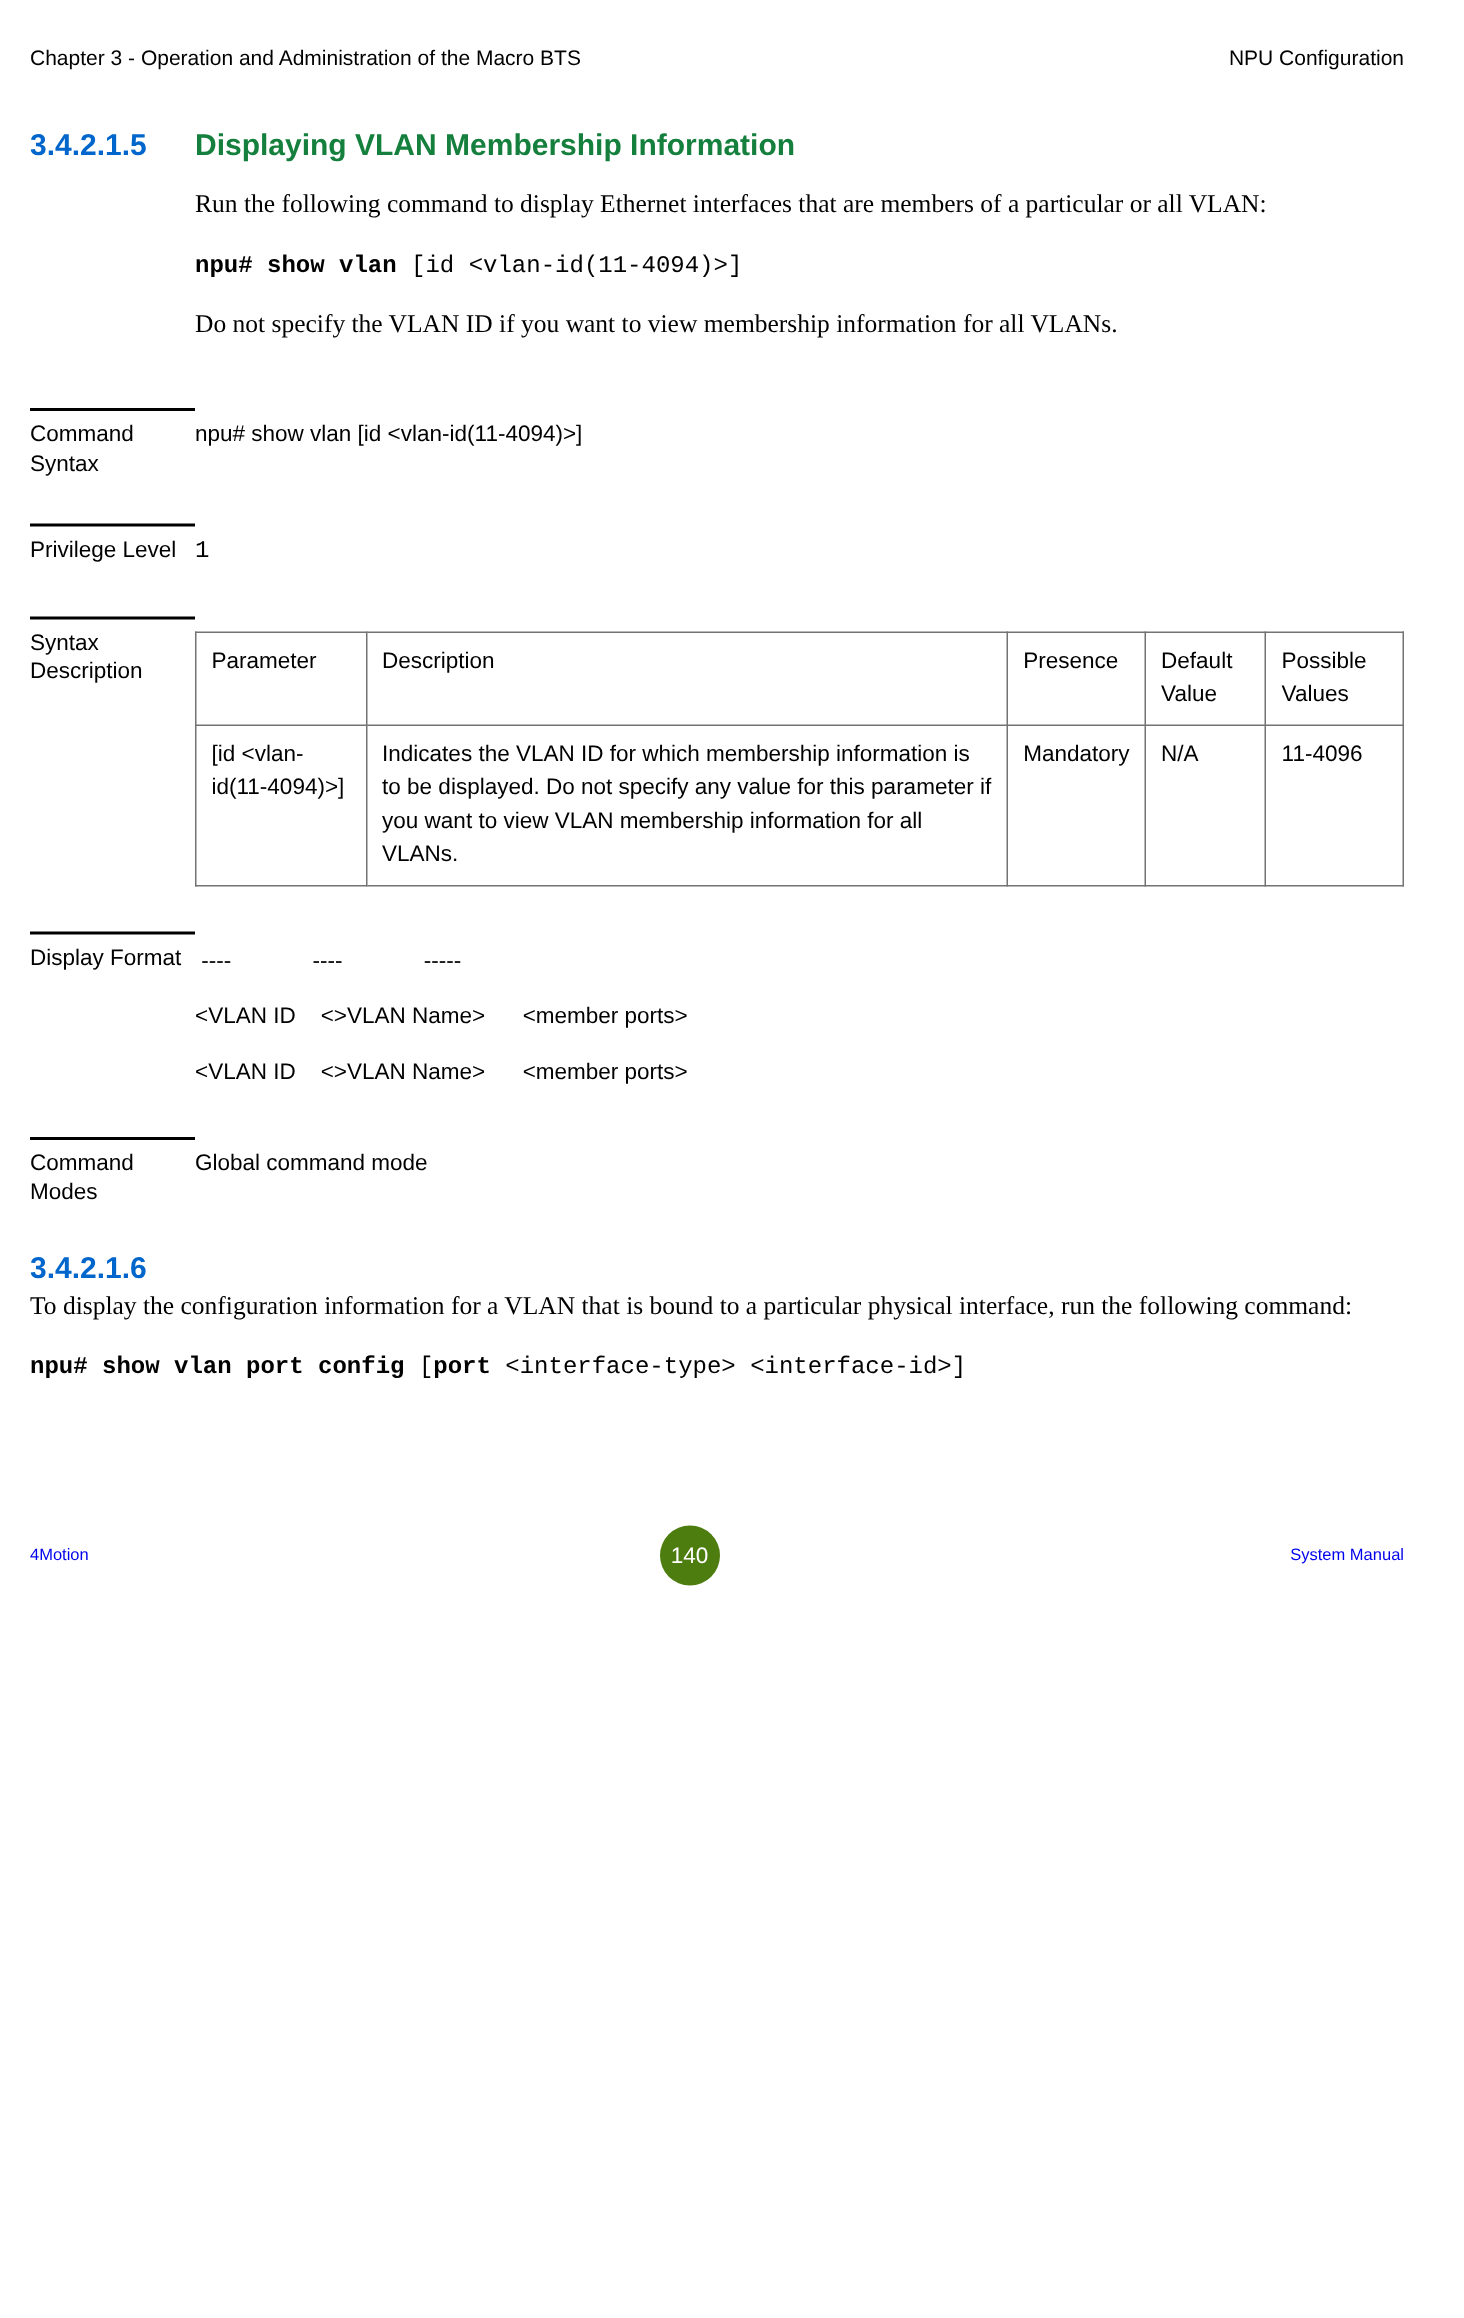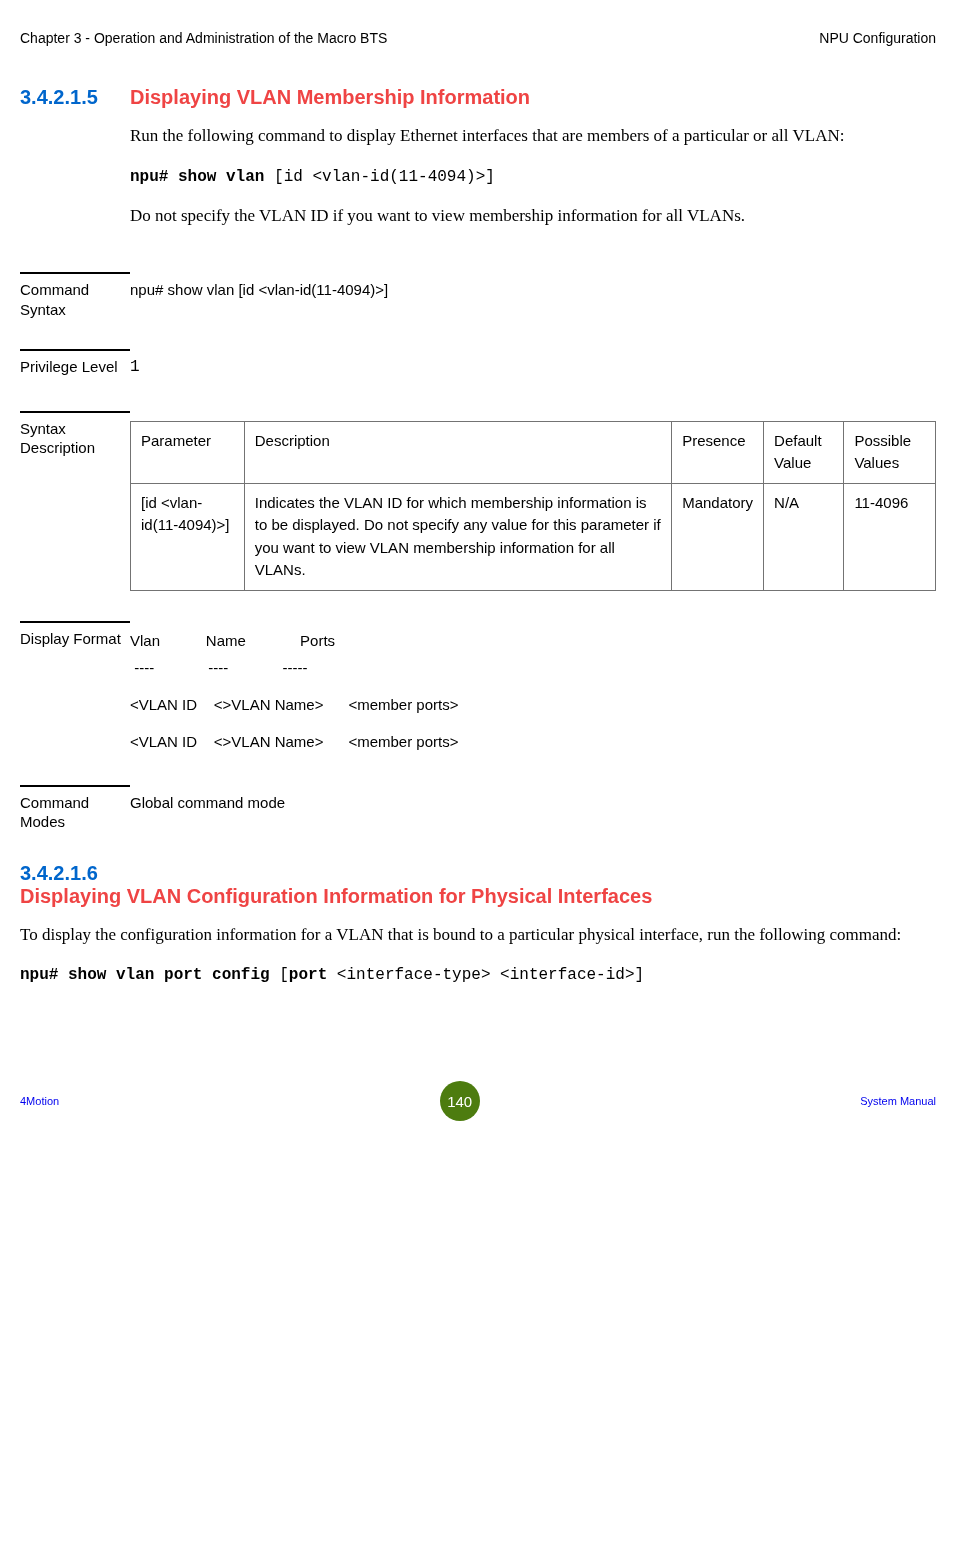--- a/index.html
+++ b/index.html
@@ -31,21 +31,21 @@
     font-size: 20px;
     font-weight: bold;
     color: #0066cc;
   }
   .sec-body {
     flex: 1;
   }
   .sec-title {
     font-size: 20px;
     font-weight: bold;
-    color: #ef4444;
+    color: #15803d;
     margin-bottom: 14px;
   }
   .body-text {
     font-family: Georgia, "Times New Roman", serif;
     font-size: 17px;
     line-height: 1.5;
     margin-bottom: 14px;
   }
   .mono {
     font-family: "Courier New", monospace;
@@ -168,38 +168,36 @@
           <td>11-4096</td>
         </tr>
       </tbody>
         </table>
     </div>
   </div>
 
   <div class="meta-block">
     <div class="meta-label">Display Format</div>
     <div class="meta-content">
-      <div class="display-format">Vlan           Name             Ports</div>
       <div class="display-format"> ----             ----             -----</div>
       <div style="height:10px"></div>
       <div class="display-format">&lt;VLAN ID    &lt;&gt;VLAN Name&gt;      &lt;member ports&gt;</div>
       <div style="height:10px"></div>
       <div class="display-format">&lt;VLAN ID    &lt;&gt;VLAN Name&gt;      &lt;member ports&gt;</div>
     </div>
   </div>
 
   <div class="meta-block">
     <div class="meta-label">Command Modes</div>
     <div class="meta-content">Global command mode</div>
   </div>
 
   <div class="section-row" style="margin-top:30px;flex-direction:column;">
     <div class="sec-num">3.4.2.1.6</div>
     <div class="sec-body">
-      <div class="sec-title">Displaying VLAN Configuration Information for Physical Interfaces</div>
       <div class="body-text">To display the configuration information for a VLAN that is bound to a particular physical interface, run the following command:</div>
       <div class="body-text">
         <span class="cmd-bold">npu# show vlan port config </span><span class="cmd-plain">[</span><span class="cmd-bold">port</span><span class="cmd-plain"> &lt;interface-type&gt; &lt;interface-id&gt;]</span>
       </div>
     </div>
   </div>
 </div>
 
 <div class="footer">
   <span class="footer-left">4Motion</span>

